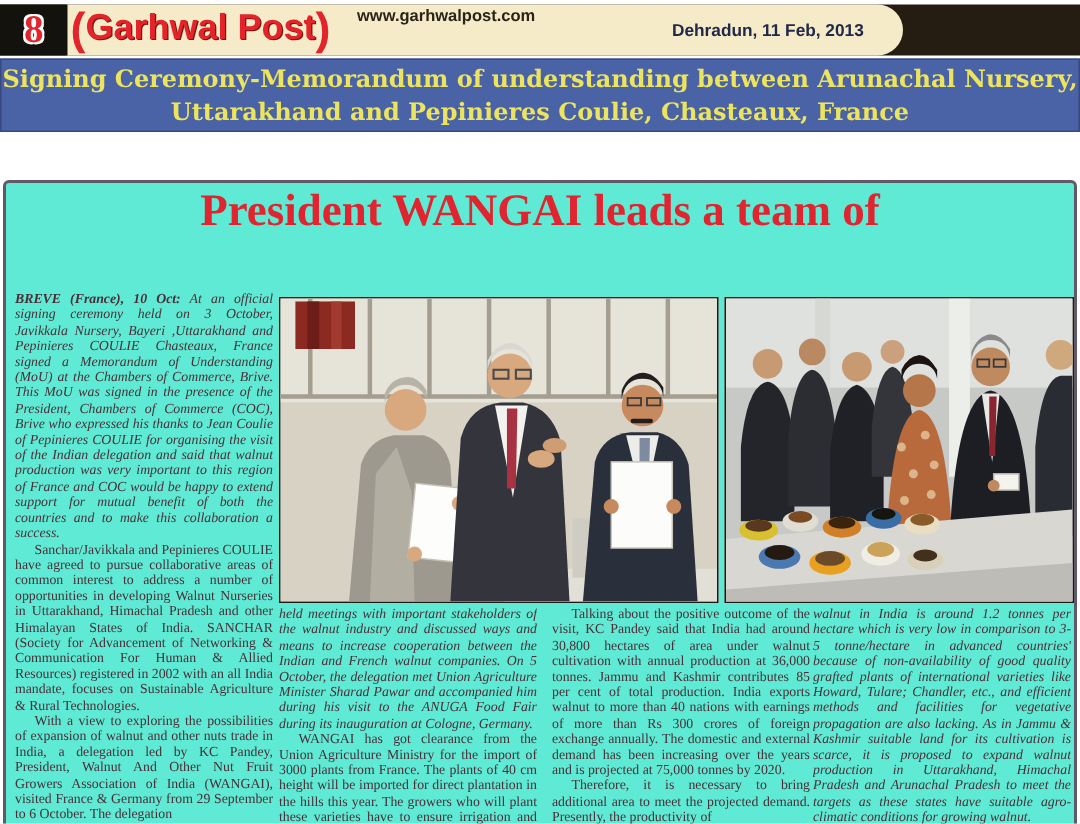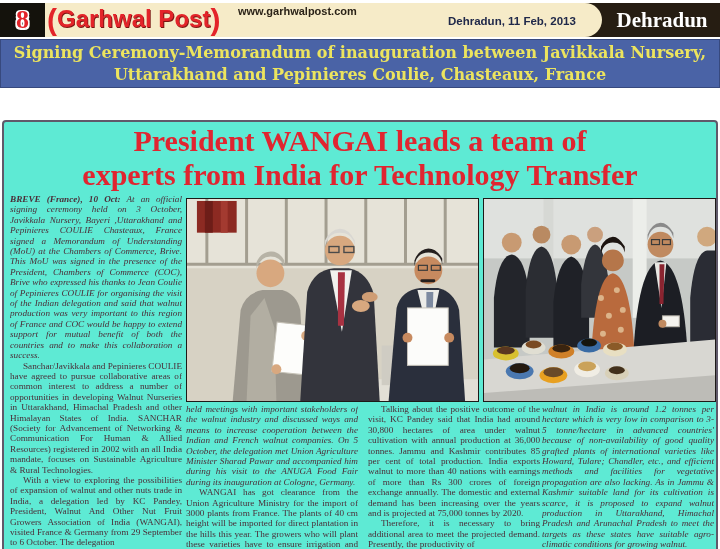--- a/index.html
+++ b/index.html
@@ -61,33 +61,31 @@
 <div class="header-bar">
   <div class="header-cream"></div>
   <div class="page-num-box">
     <span class="page-num">8</span>
   </div>
   <div class="masthead">
     <span class="paren">(</span><span class="name">Garhwal Post</span><span class="paren">)</span>
   </div>
   <div class="website">www.garhwalpost.com</div>
   <div class="dateline">Dehradun, 11 Feb, 2013</div>
-  <div class="edition">Dehradun</div>
 </div>
 
 <div class="banner">
-  <div>Signing Ceremony-Memorandum of inauguration between Javikkala Nursery,</div>
+  <div>Signing Ceremony-Memorandum of understanding between Arunachal Nursery,</div>
   <div>Uttarakhand and Pepinieres Coulie, Chasteaux, France</div>
 </div>
 
 <div class="article">
 
   <div class="headline">
     <div>President WANGAI leads a team of</div>
-    <div>experts from India for Technology Transfer</div>
   </div>
 
   <div class="photo" id="photo1">
     <svg viewBox="0 0 293 204" preserveAspectRatio="none">
       <rect width="293" height="204" fill="#d7d2c4"></rect>
       <rect width="293" height="70" fill="#e6e3d8"></rect>
       <g stroke="#a39e90" stroke-width="3">
         <line x1="20" y1="0" x2="20" y2="66"></line>
           <line x1="60" y1="0" x2="60" y2="66"></line>
         <line x1="100" y1="0" x2="100" y2="66"></line>

